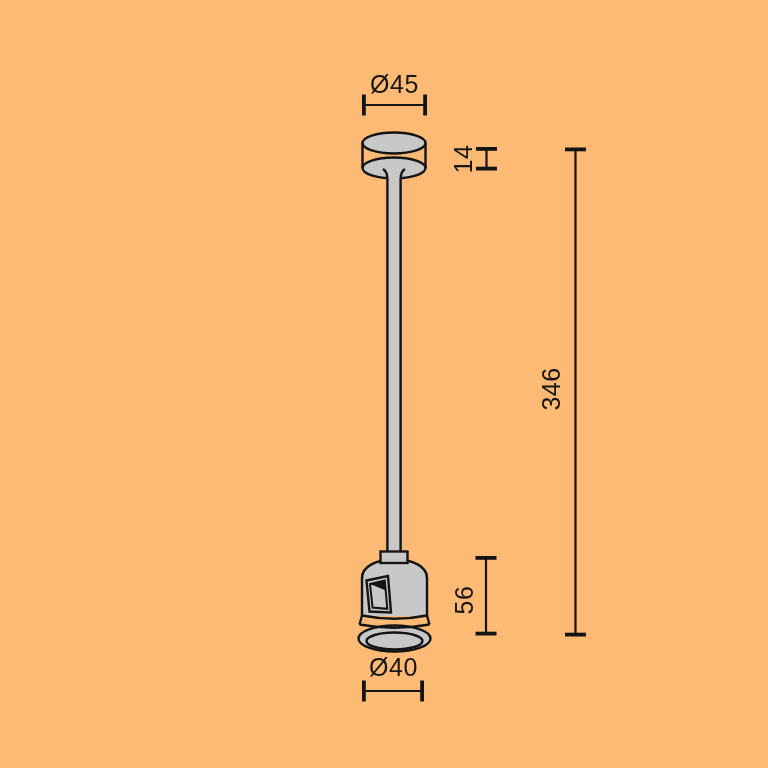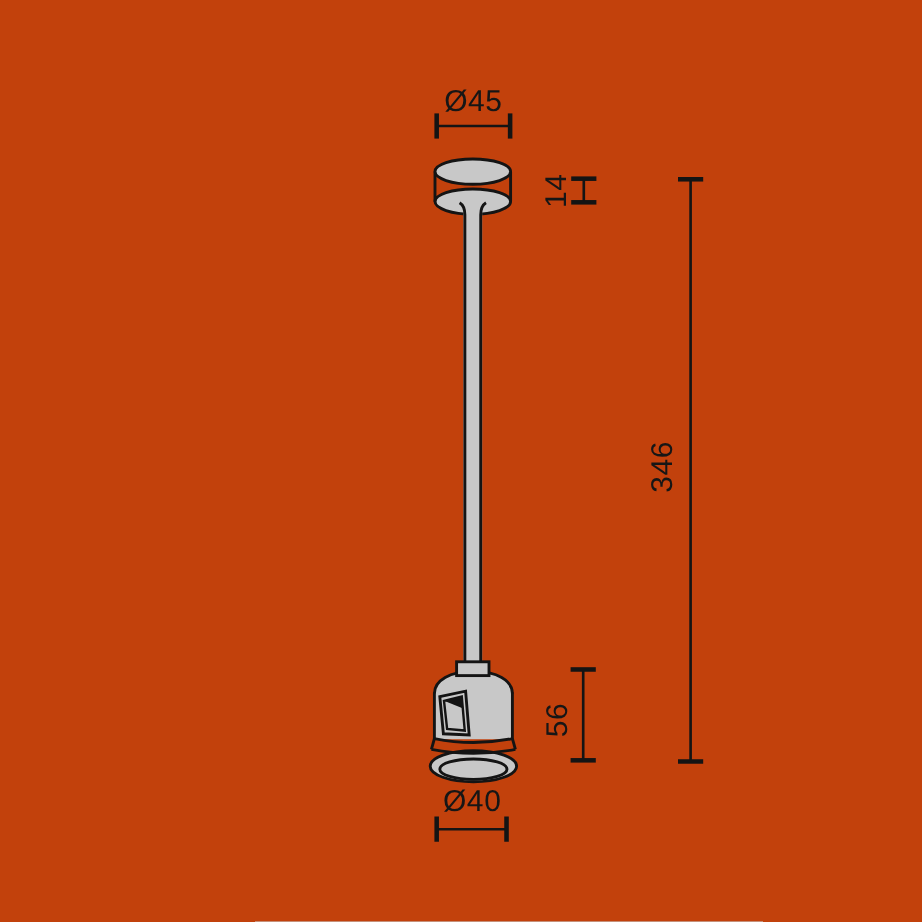--- a/index.html
+++ b/index.html
@@ -8,21 +8,21 @@
     width: 768px;
     height: 768px;
     background: #c8c8c8;
     overflow: hidden;
     font-family: "Liberation Sans", sans-serif;
   }
   .stage {
     position: relative;
     width: 768px;
     height: 768px;
-    background: #c2410c;
+    background: #fdba74;
   }
   svg { display: block; }
   .dim-text {
     font-family: "Liberation Sans", sans-serif;
     font-size: 25px;
     fill: #161616;
     letter-spacing: 0.5px;
   }
 </style>
 </head>

